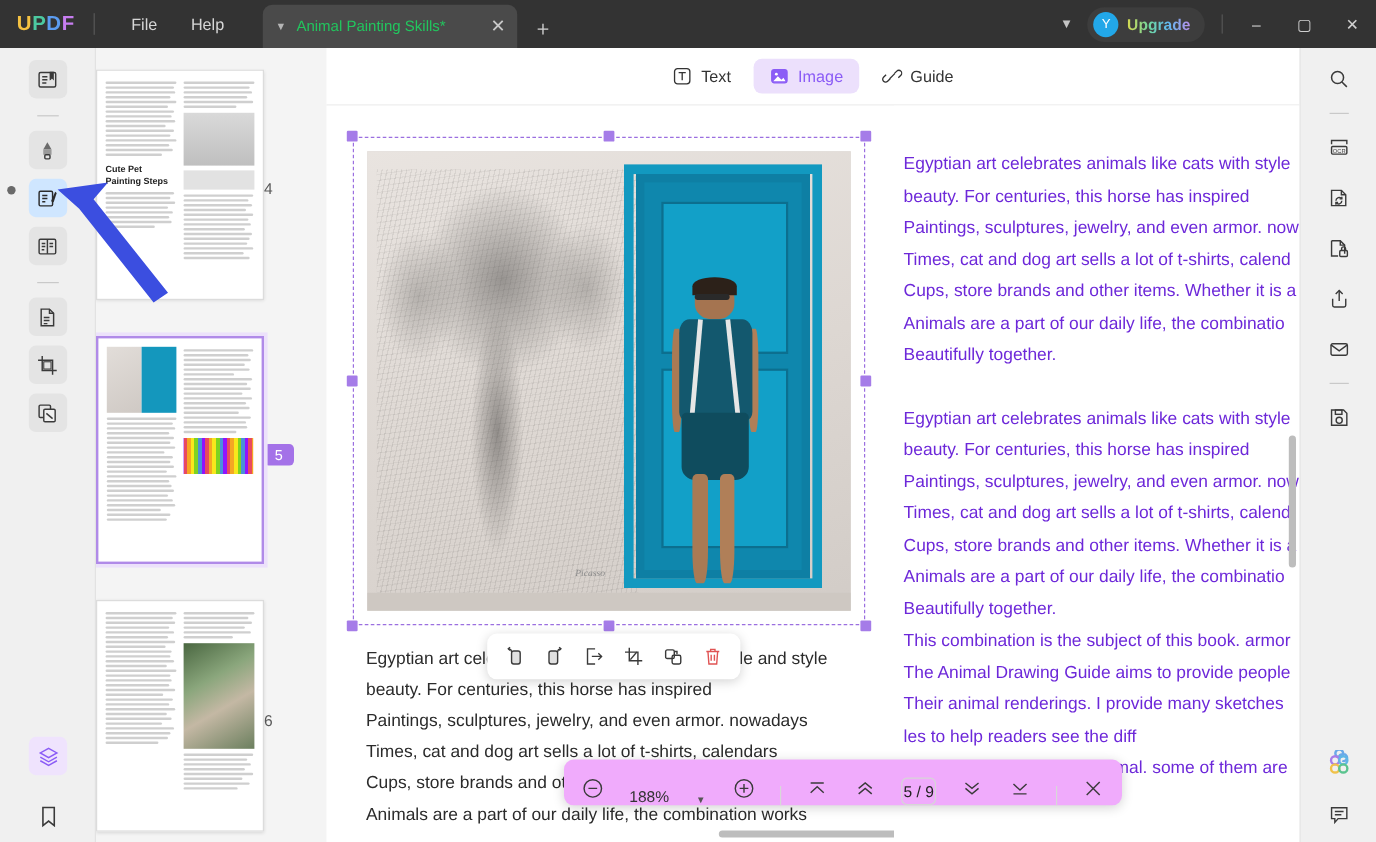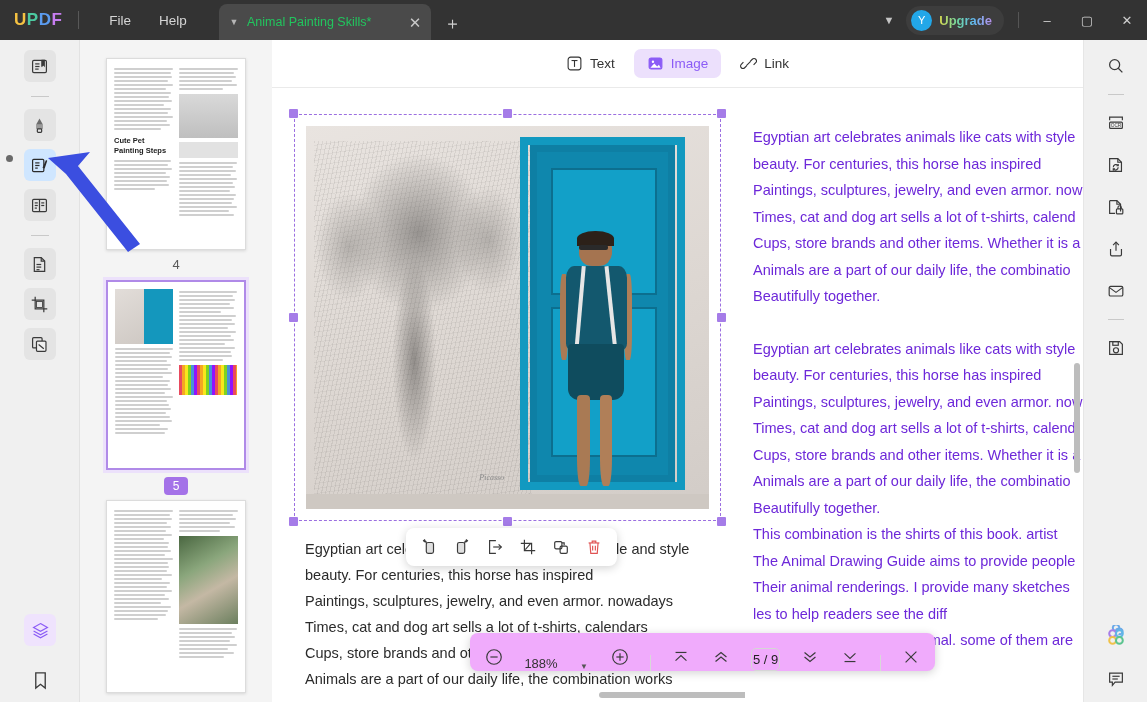--- a/index.html
+++ b/index.html
@@ -75,21 +75,21 @@
   .lt-bottom { position:absolute; bottom:6px; left:0; width:80px;
     display:flex; flex-direction:column; align-items:center; gap:10px; }
   .ltbtn.purple { background:#efe3fd; }
 
   
   .thumbpanel {
     position:absolute; left:80px; top:40px; width:192px; height:662px;
     background:#f4f4f4; overflow:hidden;
   }
   .thumb { position:absolute; left:0; width:192px; display:flex;
-    flex-direction:column; align-items:center; }
+    flex-direction:row; align-items:center; }
   .tpage {
     width:140px; background:#fff; border:1px solid #dcdcdc; position:relative;
     box-shadow:0 1px 3px rgba(0,0,0,.12);
   }
   .tpage.sel { border:2px solid #b08ae8; box-shadow:0 0 0 3px #ece1fb; }
   .tnum { font-size:13px; color:#5a5a5a; margin-top:7px; }
   .tnum.sel {
     background:#a472e8; color:#fff; padding:2px 9px; border-radius:4px; font-size:12px;
   }
   .tl { height:2px; background:#cfcfcf; margin:2px 0; border-radius:1px; }
@@ -541,21 +541,21 @@
         <path d="M4 15 L8.5 10 L12 13.5 L14 11.5 L16 15 Z" fill="#fff" stroke="none"></path>
       </svg>
       <span>Image</span>
     </div>
     <div class="ttab">
       <svg width="17" height="17" viewBox="0 0 20 20" fill="none" stroke="#333" stroke-width="1.3">
         <path d="M8 12.5 L5.5 15 a2.8 2.8 0 0 1 -4 -4 L4 8.5"></path>
         <path d="M12 7.5 L14.5 5 a2.8 2.8 0 0 1 4 4 L16 11.5"></path>
         <line x1="7.5" y1="12.5" x2="12.5" y2="7.5"></line>
       </svg>
-      <span>Link</span>
+      <span>Guide</span>
     </div>
   </div>
 
   <div class="docarea">
 
     <div class="imgsel">
       <div class="selbox"></div>
       <div class="handle" style="left:-5px;top:-5px;"></div>
       <div class="handle" style="left:209px;top:-5px;"></div>
       <div class="handle" style="left:423px;top:-5px;"></div>
@@ -657,21 +657,21 @@
     <div class="rline">Animals are a part of our daily life, the combinatio</div>
     <div class="rline">Beautifully together.</div>
     <div class="rgap"></div>
     <div class="rline">Egyptian art celebrates animals like cats with style</div>
     <div class="rline">beauty. For centuries, this horse has inspired</div>
     <div class="rline">Paintings, sculptures, jewelry, and even armor. now</div>
     <div class="rline">Times, cat and dog art sells a lot of t-shirts, calend</div>
     <div class="rline">Cups, store brands and other items. Whether it is a</div>
     <div class="rline">Animals are a part of our daily life, the combinatio</div>
     <div class="rline">Beautifully together.</div>
-    <div class="rline">This combination is the shirts of this book. artist</div>
+    <div class="rline">This combination is the subject of this book. armor</div>
     <div class="rline">The Animal Drawing Guide aims to provide people</div>
     <div class="rline">Their animal renderings. I provide many sketches</div>
     <div class="rline">les to help readers see the diff</div>
     <div class="rline">Build the anatomy of an animal. some of them are</div>
     <div class="vscroll"></div>
   </div>
 
   <div class="pagebar">
     <div class="pb-i">
       <svg width="20" height="20" viewBox="0 0 22 22" fill="none" stroke="#3a3a3a" stroke-width="1.3">

